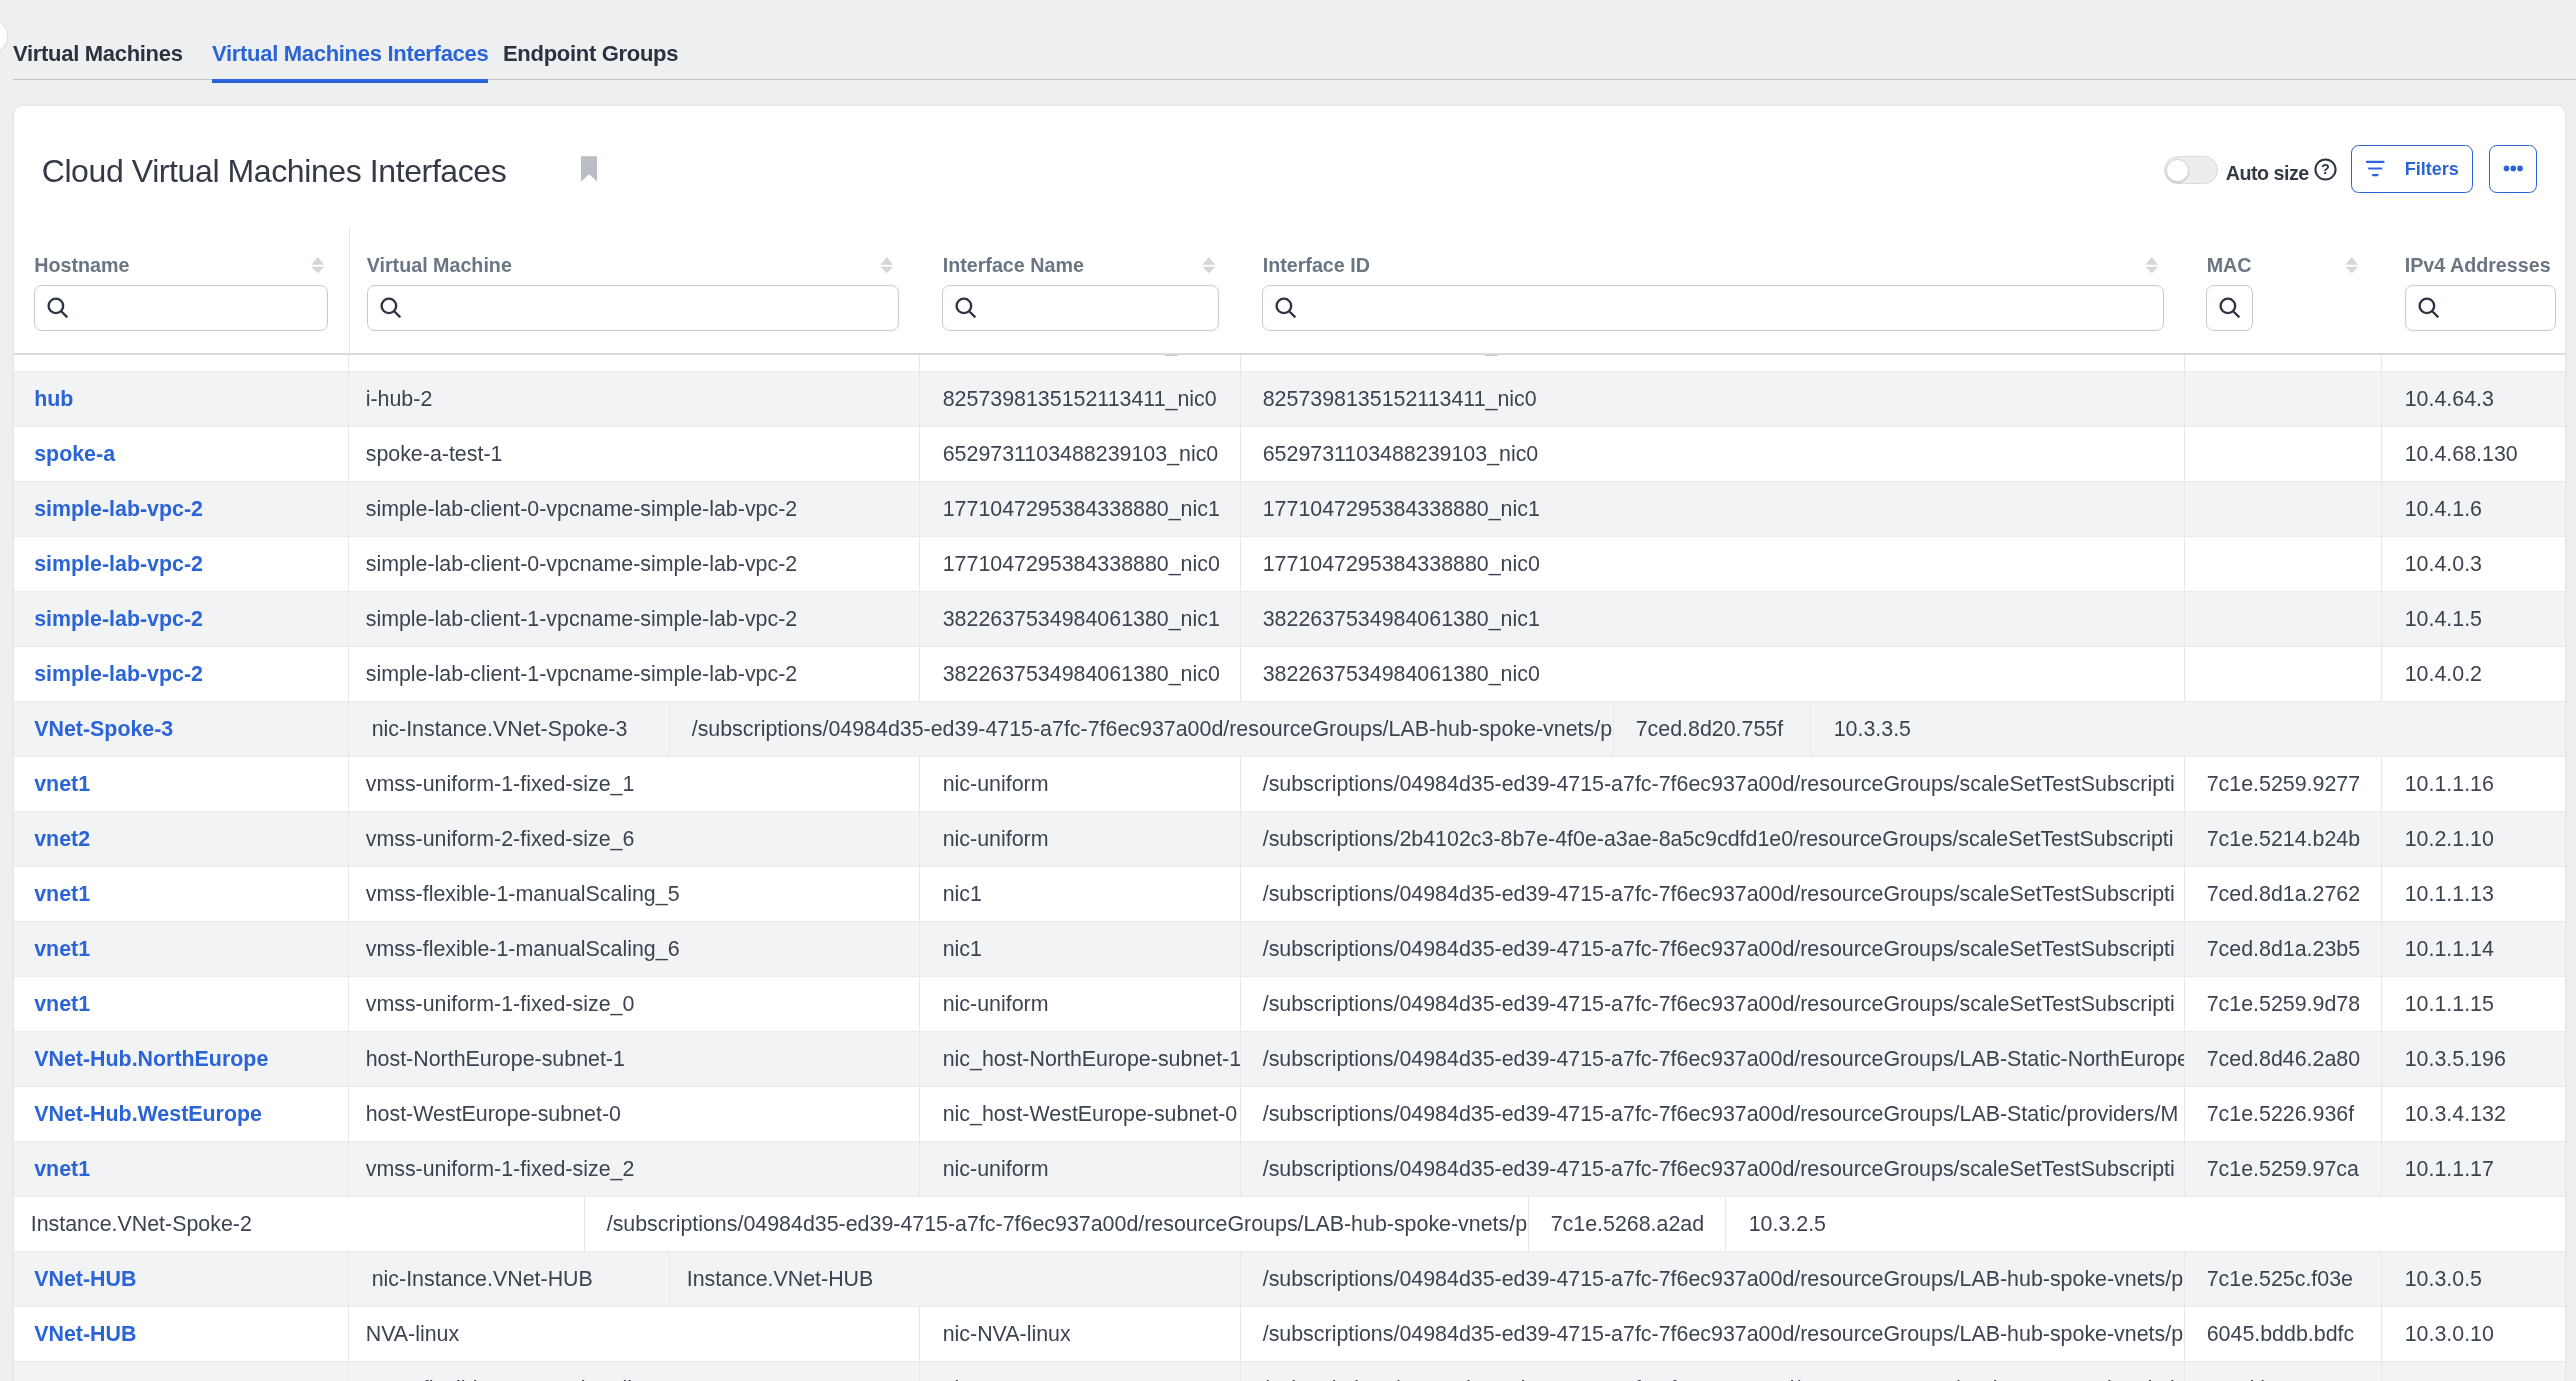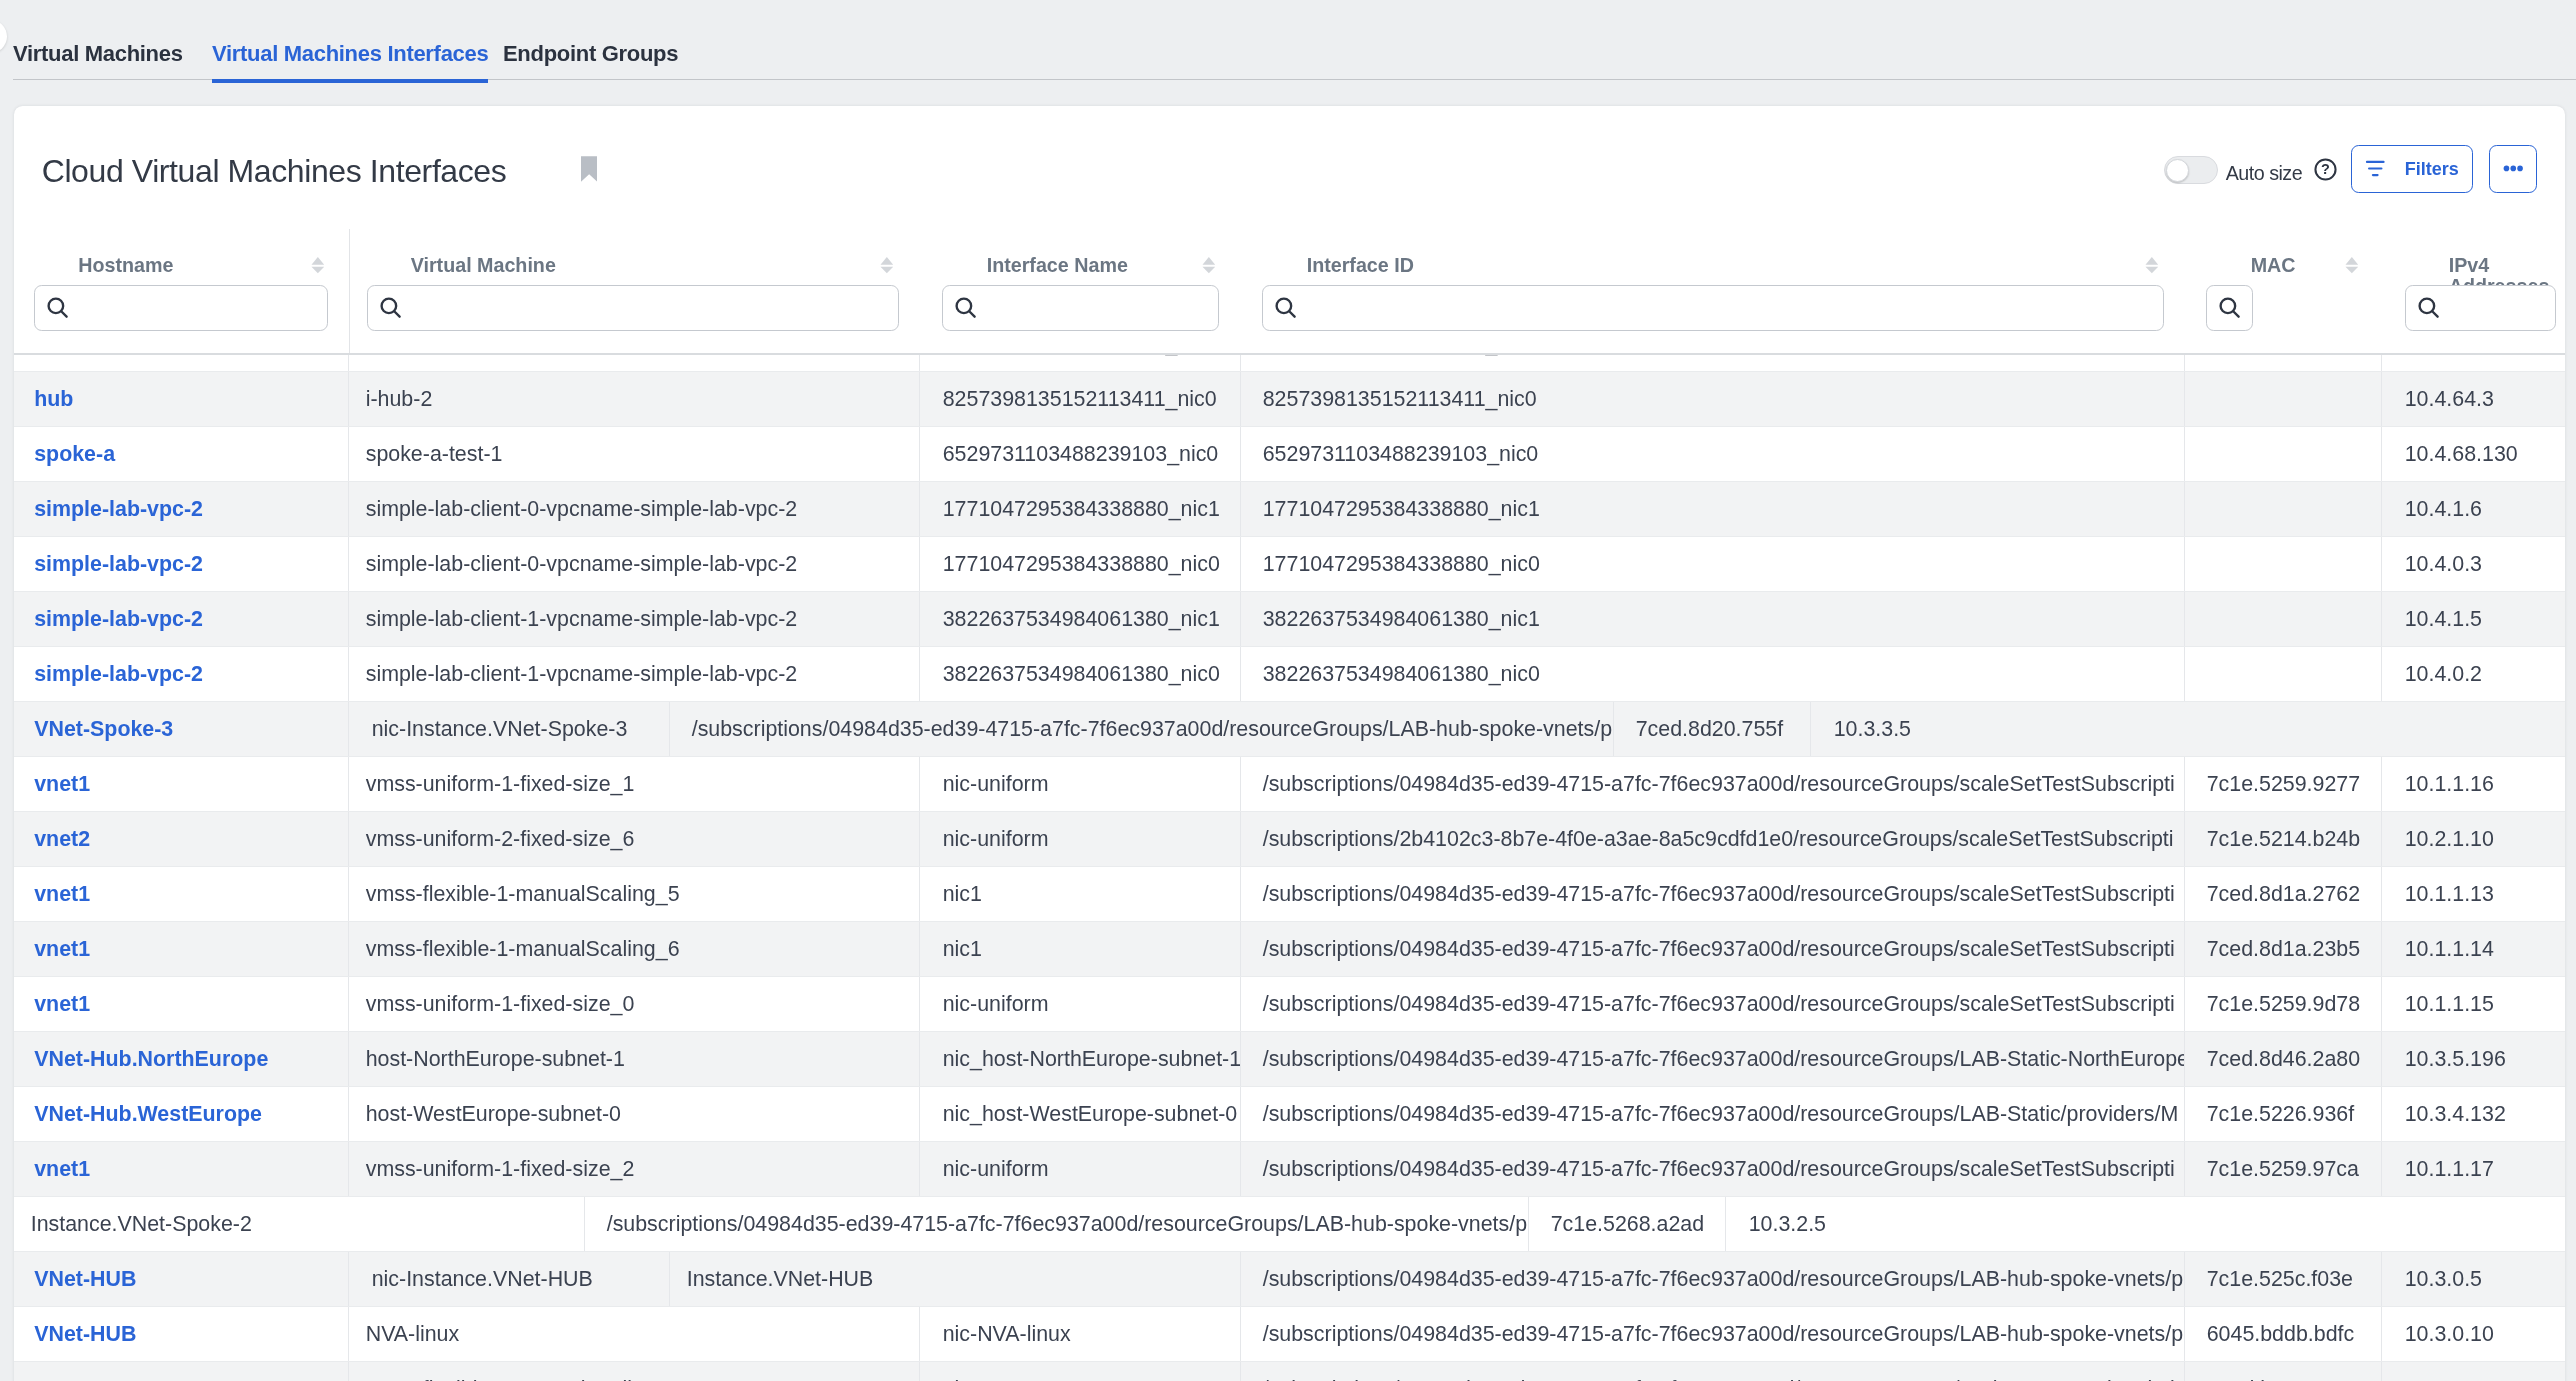--- a/index.html
+++ b/index.html
@@ -10,27 +10,27 @@
 .tab.act { color:#2a64d6; }
 .bar { position:absolute; top:79px; height:4.3px; background:#2a64d6; z-index:2; }
 .card { position:absolute; left:13.7px; top:106px; width:2551px; height:1540px;
   background:#fff; border-radius:8.6px; box-shadow:0 0.9px 3.4px rgba(24,32,44,.10); overflow:hidden; }
 .title { position:absolute; left:28px; top:48px; font-size:32px; font-weight:400; color:#333a46; line-height:34px; letter-spacing:-0.4px; }
 .bmark { position:absolute; left:567px; top:50px; }
 .toggle { position:absolute; left:2150px; top:50px; width:54px; height:28px; border-radius:14.5px;
   background:#ebedef; border:0.9px solid #d9dbdf; }
 .knob { position:absolute; left:1.7px; top:1.7px; width:23px; height:23px; border-radius:50%;
   background:#fff; border:0.9px solid #d4d7db; box-shadow:0 0.9px 1.7px rgba(0,0,0,.18); }
-.autosize { position:absolute; left:2212px; top:57px; font-size:19.7px; font-weight:400; color:#333a46; line-height:21.4px; letter-spacing:-0.5px; }
+.autosize { position:absolute; left:2212px; top:57px; font-size:19.7px; font-weight:700; color:#333a46; line-height:21.4px; letter-spacing:-0.5px; }
 .help { position:absolute; left:2300px; top:52px; }
 .btn { position:absolute; top:39px; height:48px; border:1.7px solid #2a64d6; border-radius:7.7px; background:#fff; }
 .filters { left:2337px; width:122px; }
 .ftext { position:absolute; left:53px; top:13px; font-size:18px; font-weight:700; color:#2a64d6; line-height:20.5px; }
 .dots { left:2475px; width:48px; }
-.hlabel { position:absolute; top:149px; font-size:19.7px; font-weight:700; color:#6b7683; line-height:20.5px;margin-left:44px; }
+.hlabel { position:absolute; top:149px; font-size:19.7px; font-weight:700; color:#6b7683; line-height:20.5px; }
 .sort { position:absolute; top:151px; }
 .sbox { position:absolute; top:179px; height:46px; border:1.7px solid #c5c9cf; border-radius:7.7px; background:#fff; }
 .hdiv { position:absolute; left:335px; top:123px; width:1.3px; height:125px; background:#e2e4e7; }
 .hline { position:absolute; left:0; top:247px; width:100%; height:1.7px; background:#d9dcdf; }
 .tbody { position:absolute; left:0; top:249px; width:100%; height:1292px; overflow:hidden; }
 .tin { position:absolute; left:0; top:-38px; width:100%; }
 .row { display:flex; height:55px; border-bottom:0.9px solid #e9ebed; background:#fff; }
 .row.g { background:#f2f3f4; }
 .c { height:54px; line-height:54px; font-size:21.4px; color:#3b4250; white-space:nowrap;
   overflow:hidden; border-right:0.9px solid #e5e7ea; flex:none; }

